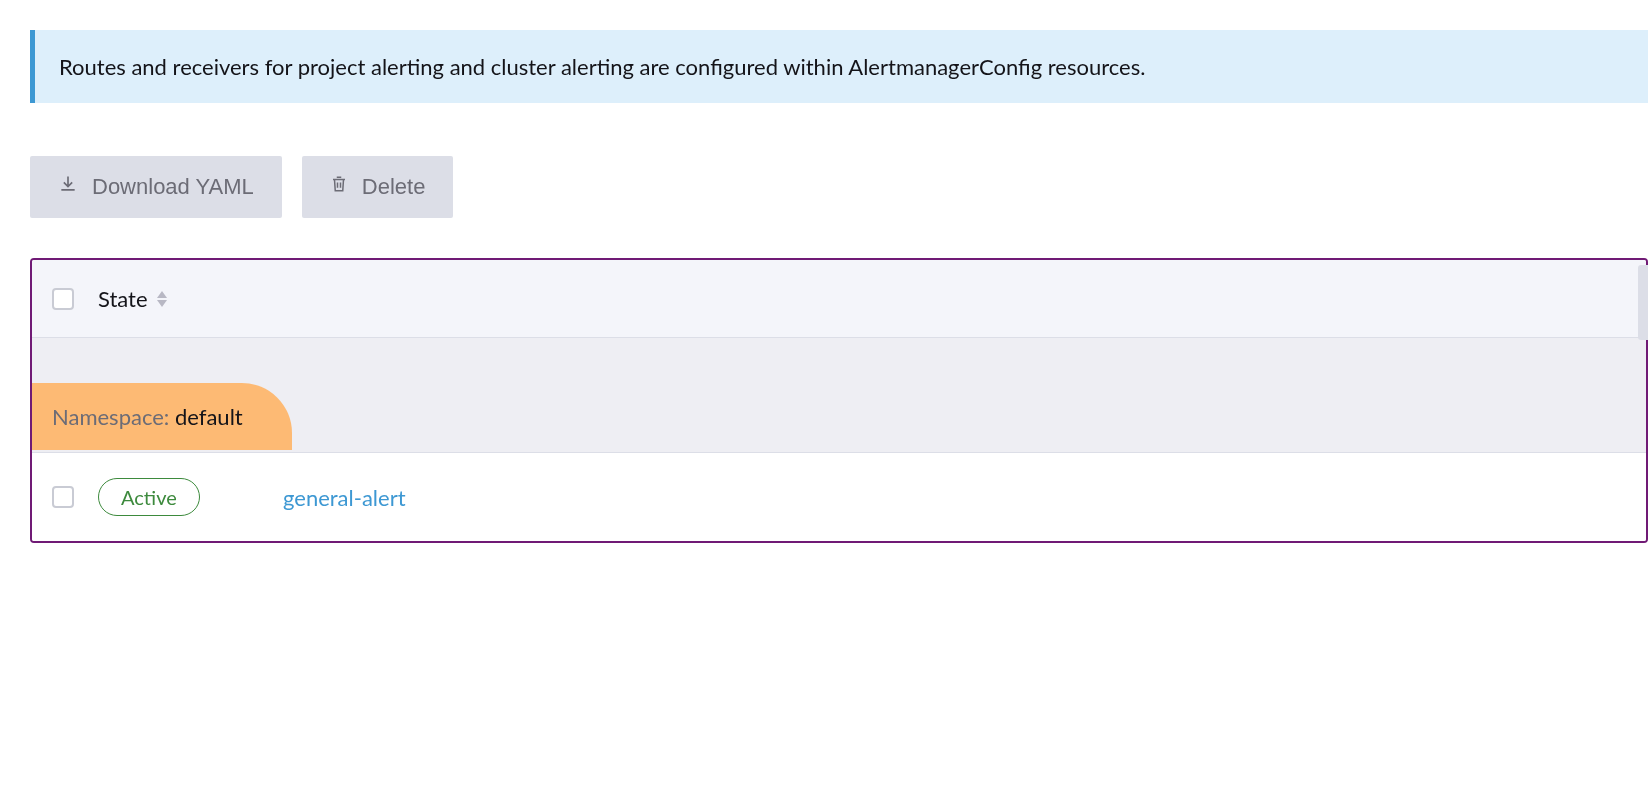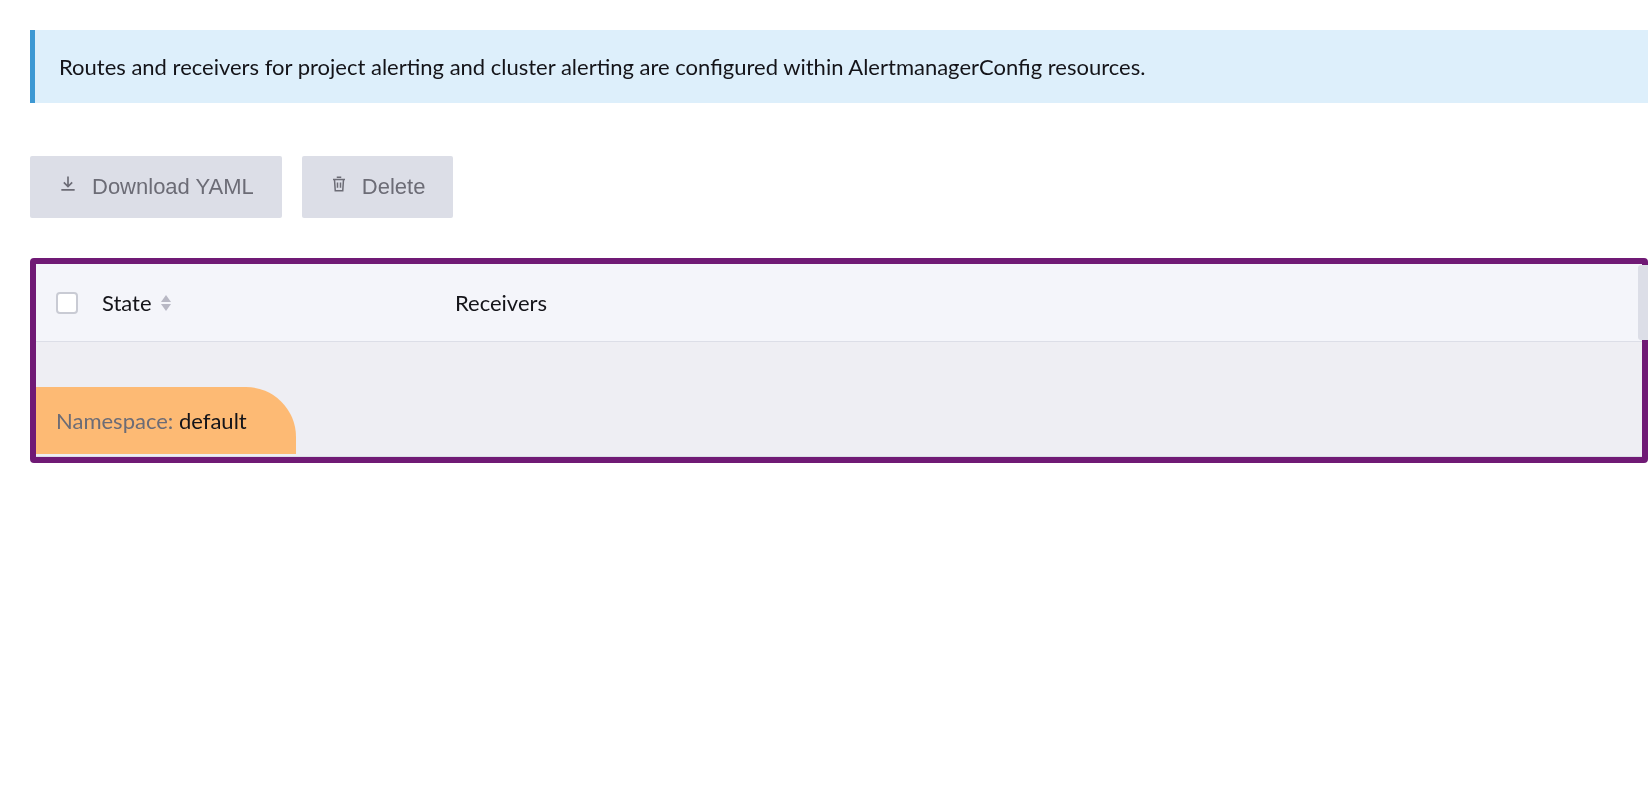--- a/index.html
+++ b/index.html
@@ -64,21 +64,21 @@
     }
     .icon-download {
       width: 20px;
       height: 20px;
     }
     .icon-trash {
       width: 18px;
       height: 20px;
     }
     .table-wrapper {
-      border: 6px solid #701a75;
+      border: 2px solid #701a75;
       border-radius: 4px;
       overflow: hidden;
     }
     .table-header {
       display: flex;
       align-items: center;
       background: #f4f5fa;
       border-bottom: 1px solid #dcdee7;
       padding: 25px 20px;
     }
@@ -230,27 +230,34 @@
         <span>State</span>
         <span class="sort-icon">
           <svg viewBox="0 0 12 8">
               <path d="M6 0 L11 7 L1 7 Z" fill="#b8b8c4"></path>
             </svg>
           <svg viewBox="0 0 12 8">
               <path d="M6 8 L11 1 L1 1 Z" fill="#b8b8c4"></path>
             </svg>
         </span>
       </div>
-      <div class="col-header col-receivers">
-        <span>Receivers</span>
-      </div>
     </div>
 
     <div class="section-gap"></div>
 
     <div class="namespace-tab-row">
       <div class="namespace-tab">
         <span>Namespace: </span><span class="namespace-value">default</span>
       </div>
     </div>
 
+    <div class="table-row">
+      <div class="checkbox"></div>
+      <div class="row-state">
+        <span class="state-badge">Active</span>
+      </div>
+      <div class="row-name">
+        <a class="link">general-alert</a>
+      </div>
+      <div class="row-receivers"></div>
+    </div>
   </div>
 </div>
 
 </body></html>

